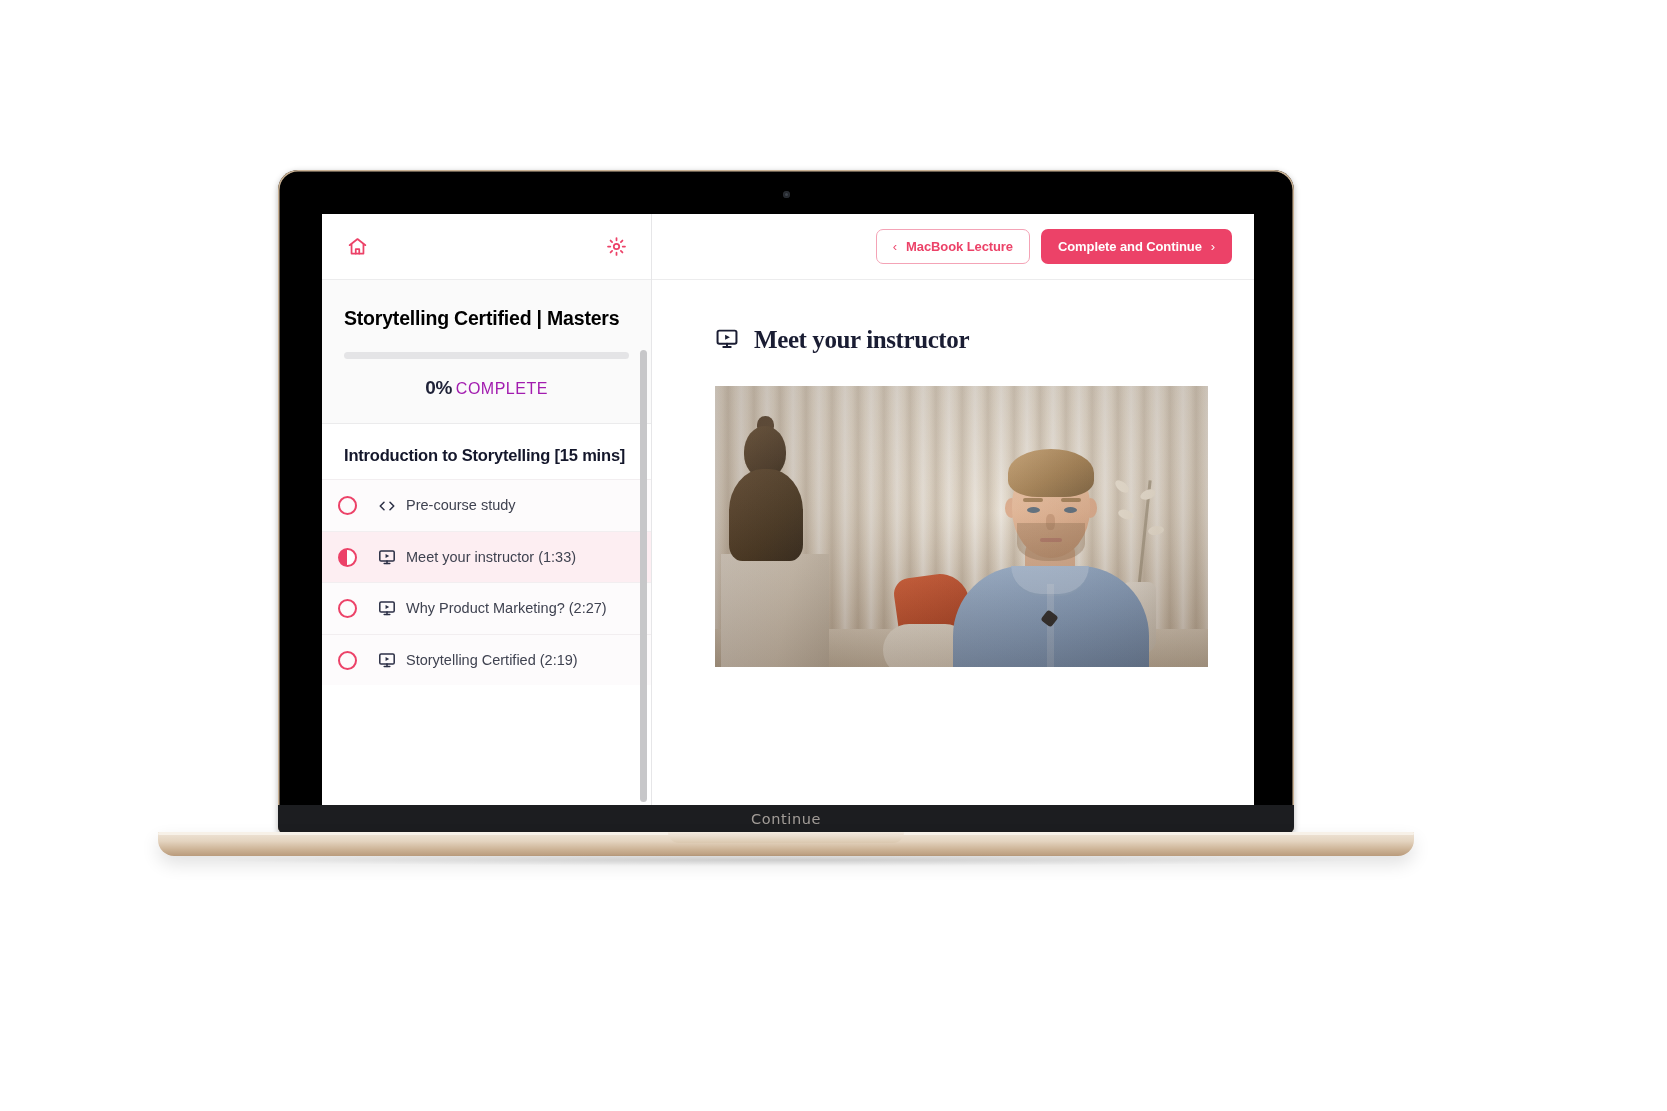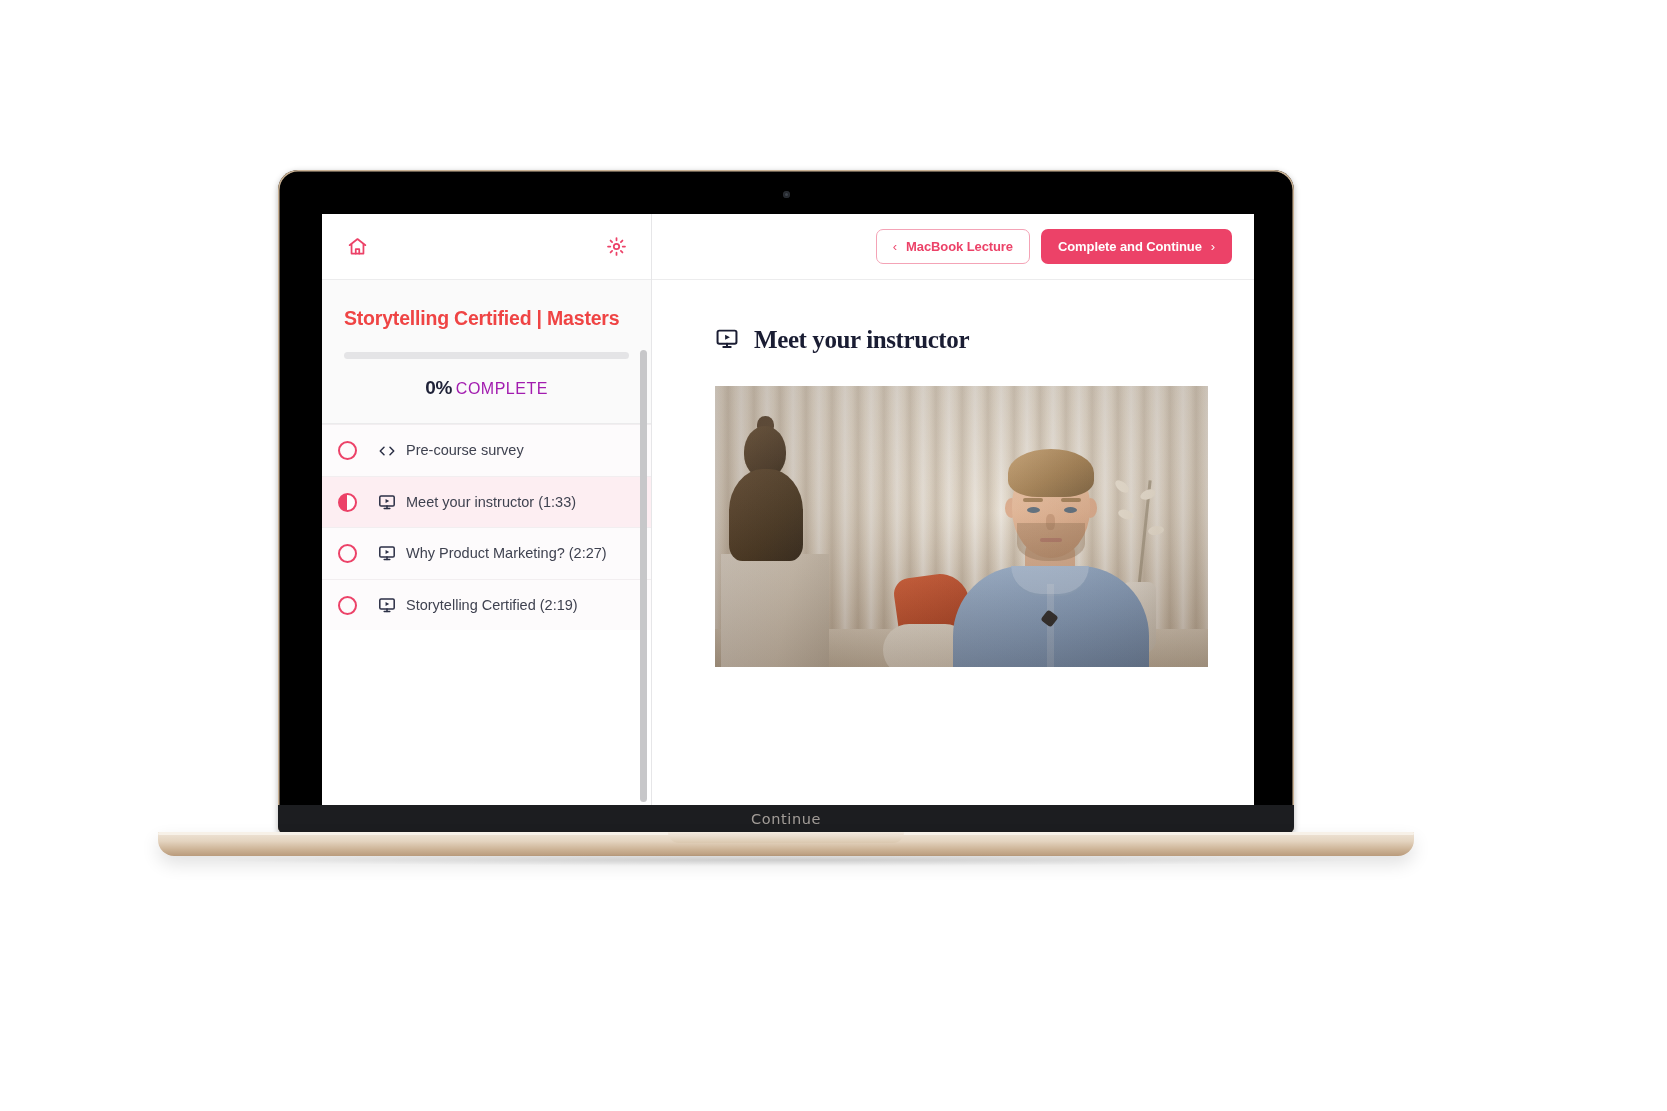--- a/index.html
+++ b/index.html
@@ -166,21 +166,21 @@
   .icon-btn svg { display: block; }
 
   .course-head {
     background: #fafafa;
     padding: 26px 22px 24px 22px;
     border-bottom: 1px solid #ebebec;
   }
   .course-title {
     font-size: 19.5px;
     font-weight: 700;
-    color: #ef4444;
+    color: #000000;
     letter-spacing: -.2px;
     line-height: 1.25;
     margin: 0 0 22px 0;
     font-family: "Liberation Sans", sans-serif;
   }
   .progress-track {
     width: 100%;
     height: 7px;
     background: #e4e4e6;
     border-radius: 4px;
@@ -558,34 +558,35 @@
             <h1 class="course-title">Storytelling Certified | Masters</h1>
             <div class="progress-track">
               <div class="progress-fill" style="width: 0%;"></div>
             </div>
             <div class="progress-label">
               <span class="progress-pct">0%</span>
               <span class="progress-word">COMPLETE</span>
             </div>
           </div>
 
+          <div class="section-title">Introduction to Storytelling [15 mins]</div>
 
           <div class="lesson-list">
 
             <div class="lesson">
               <div class="lesson-status">
                 <span class="circle"></span>
               </div>
               <div class="lesson-body">
                 <span class="lesson-ico">
                   <svg width="18" height="14" viewBox="0 0 24 18" fill="none" stroke="#2b2f45" stroke-width="2" stroke-linecap="round" stroke-linejoin="round">
                     <path d="M8 4L3 9l5 5"></path>
                       <path d="M16 4l5 5-5 5"></path>
                   </svg>
-                </span><span>Pre-course survey</span>
+                </span><span>Pre-course study</span>
               </div>
             </div>
 
 
             <div class="lesson active">
               <div class="lesson-status">
                 <span class="circle half"></span>
               </div>
               <div class="lesson-body">
                 <span class="lesson-ico">

